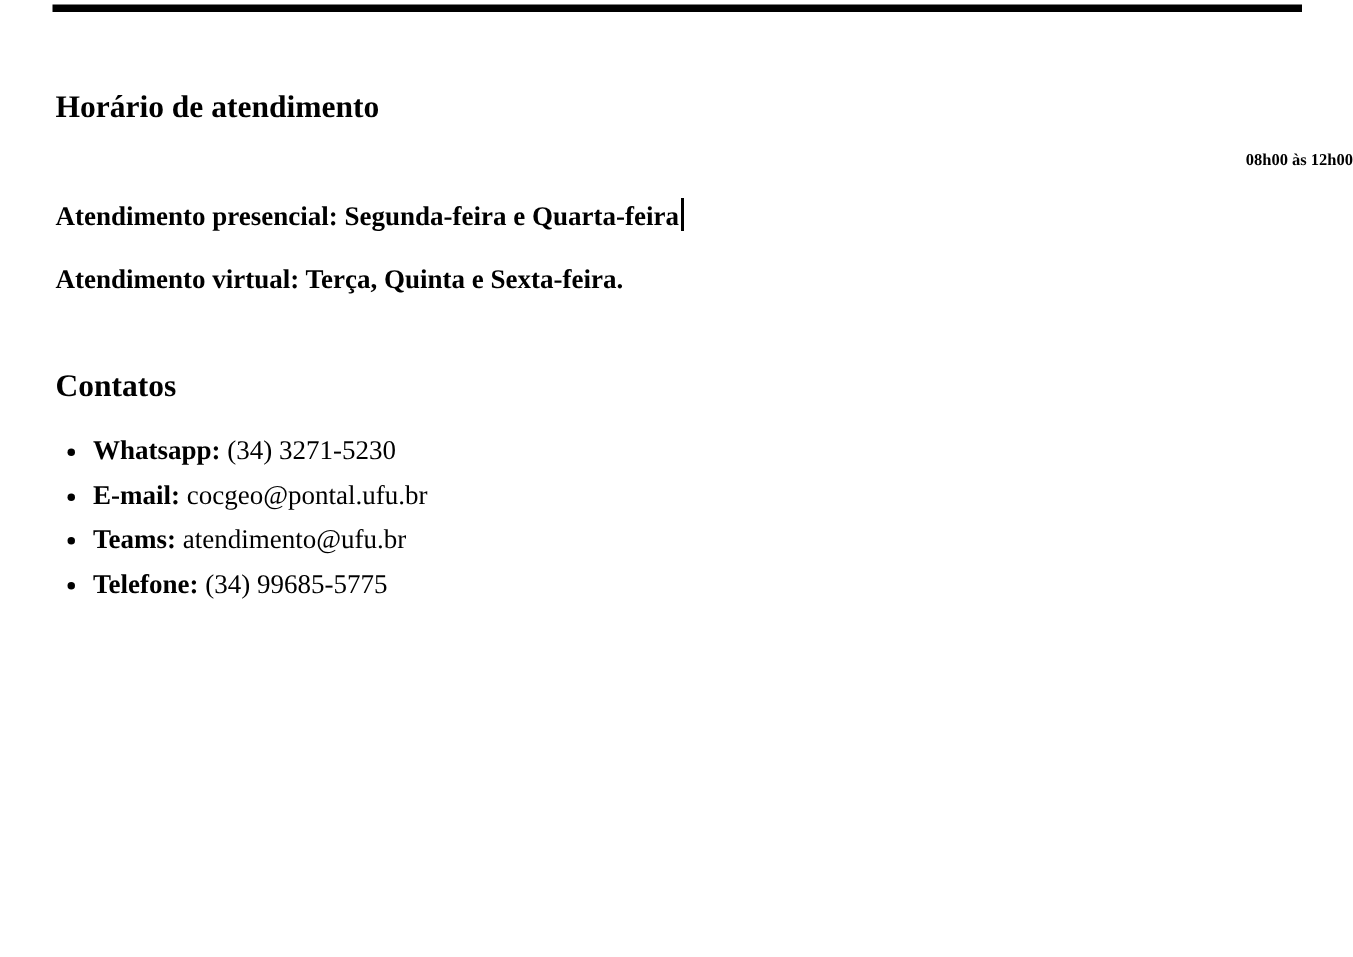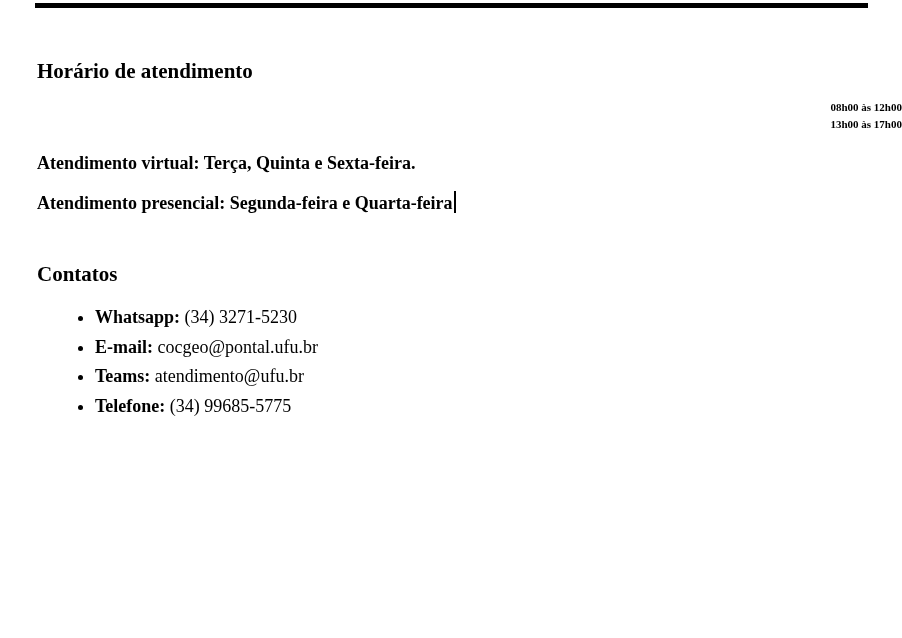--- a/index.html
+++ b/index.html
@@ -60,21 +60,21 @@
   .text-cursor {
     display: inline-block;
     width: 2px;
     height: 22px;
     background: #000000;
     vertical-align: -4px;
     margin-left: 1px;
   }
   ul.contact-list {
     margin: 16px 0 0 0;
-    padding-left: 95px;
+    padding-left: 62px;
     list-style: disc outside;
     font-size: 18px;
   }
   ul.contact-list li {
     line-height: 29.5px;
   }
   .contact-label {
     font-weight: bold;
   }
   .contact-value {
@@ -86,26 +86,25 @@
 
 <div class="page">
 
 
   <div class="title-divider"></div>
 
   <div class="section-heading">Horário de atendimento</div>
 
   <div class="office-hours">
     <div>08h00 às 12h00</div>
-    <div>13h00 às 17h00</div>
   </div>
 
+  <div class="body-para"><span>Atendimento presencial: Segunda-feira e Quarta-feira</span><span class="text-cursor"></span></div>
+
   <div class="body-para second">Atendimento virtual: Terça, Quinta e Sexta-feira.</div>
-
-  <div class="body-para"><span>Atendimento presencial: Segunda-feira e Quarta-feira</span><span class="text-cursor"></span></div>
 
   <div class="section-heading contacts-heading">Contatos</div>
 
   <ul class="contact-list">
     <li><span class="contact-label">Whatsapp:</span> <span class="contact-value">(34) 3271-5230</span></li>
     <li><span class="contact-label">E-mail:</span> <span class="contact-value">cocgeo@pontal.ufu.br</span></li>
     <li><span class="contact-label">Teams:</span> <span class="contact-value">atendimento@ufu.br</span></li>
     <li><span class="contact-label">Telefone:</span> <span class="contact-value">(34) 99685-5775</span></li>
   </ul>
 

